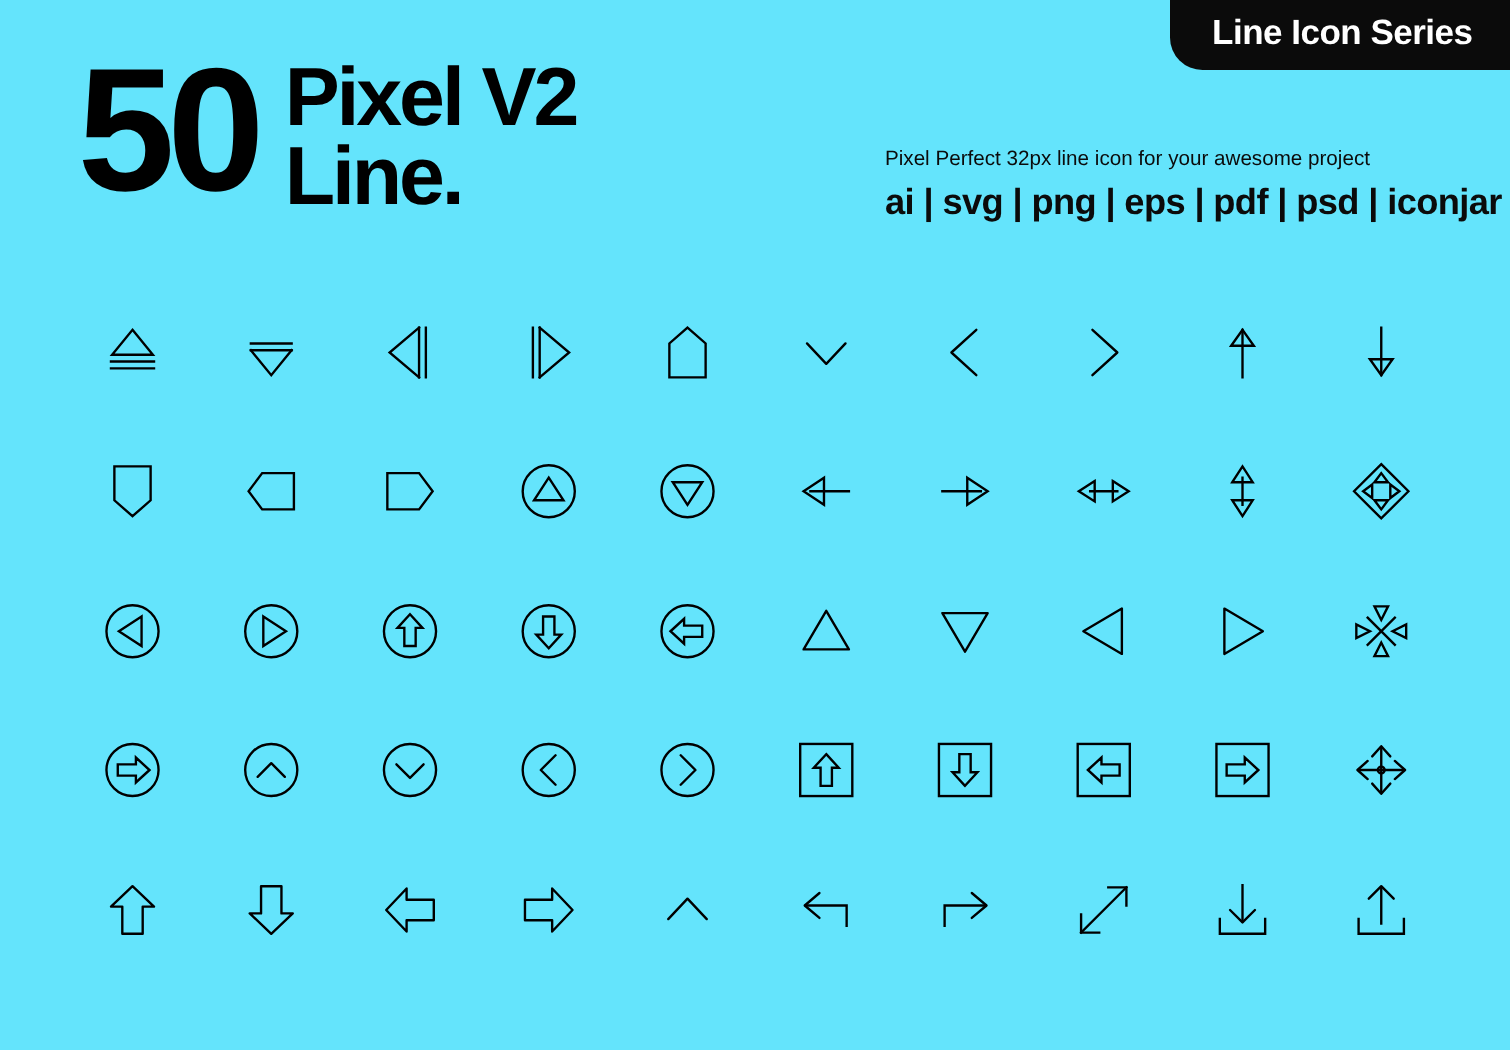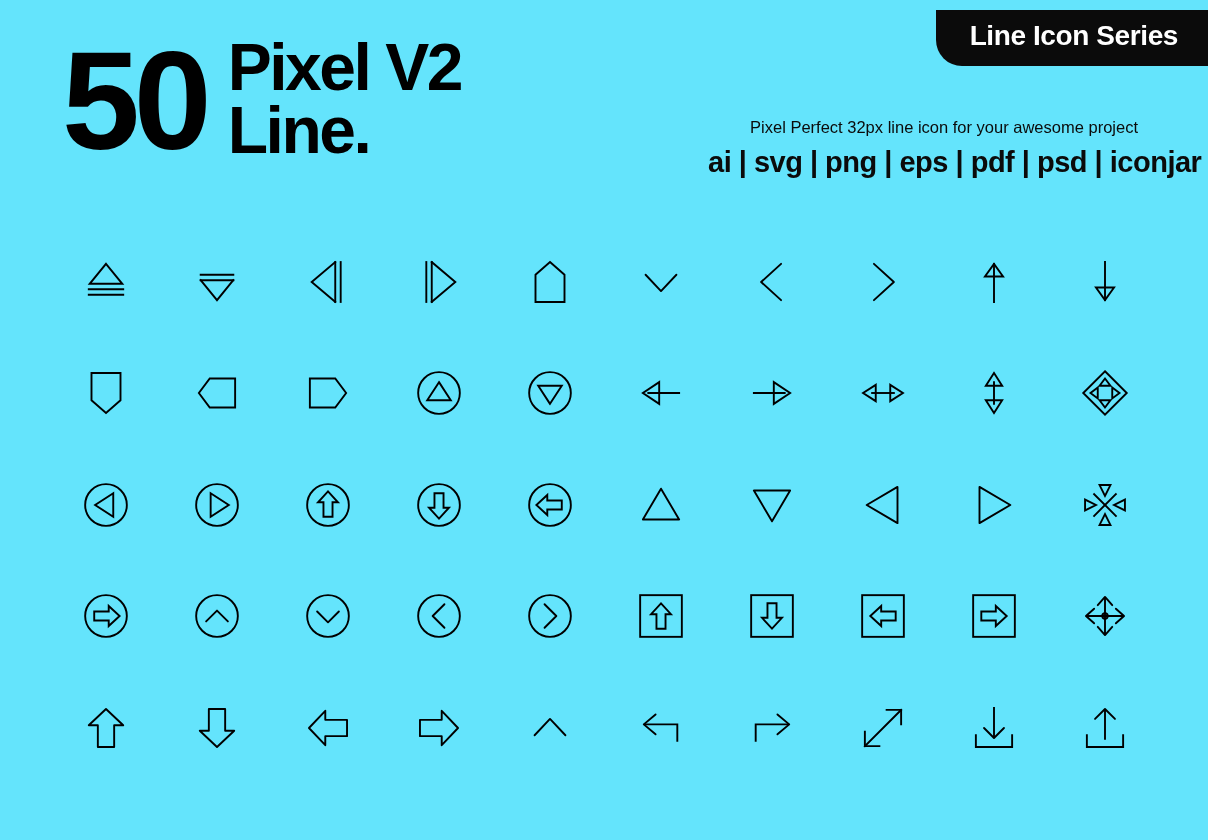--- a/index.html
+++ b/index.html
@@ -10,38 +10,38 @@
   }
   body {
     background: #64e4fc;
     font-family: "Liberation Sans", sans-serif;
     position: relative;
   }
 
   
   .badge {
     position: absolute;
-    top: 10px; right: 0;
+    top: 0; right: 0;
     background: #0b0b0b;
     color: #ffffff;
     border-bottom-left-radius: 26px;
     padding: 12px 30px 16px 34px;
     font-size: 28px;
     font-weight: bold;
     letter-spacing: -0.4px;
     line-height: 1;
     white-space: nowrap;
   }
 
   
   .header {
     position: absolute;
-    left: 62px; top: 28px;
+    left: 62px; top: 38px;
     display: flex;
-    align-items: flex-end;
+    align-items: center;
   }
   .big-count {
     font-size: 140px;
     font-weight: bold;
     line-height: 0.86;
     color: #000;
     letter-spacing: -6px;
     margin-right: 22px;
   }
   .title-stack {
@@ -52,21 +52,21 @@
     font-weight: bold;
     line-height: 0.95;
     letter-spacing: -2.5px;
     color: #000;
   }
 
   
   .info {
     position: absolute;
     right: 70px; top: 118px;
-    text-align: right;
+    text-align: left;
     width: 430px;
   }
   .info-sub {
     font-size: 16.5px;
     color: #0b0b0b;
     line-height: 1.2;
     margin-bottom: 8px;
     white-space: nowrap;
   }
   .info-formats {

